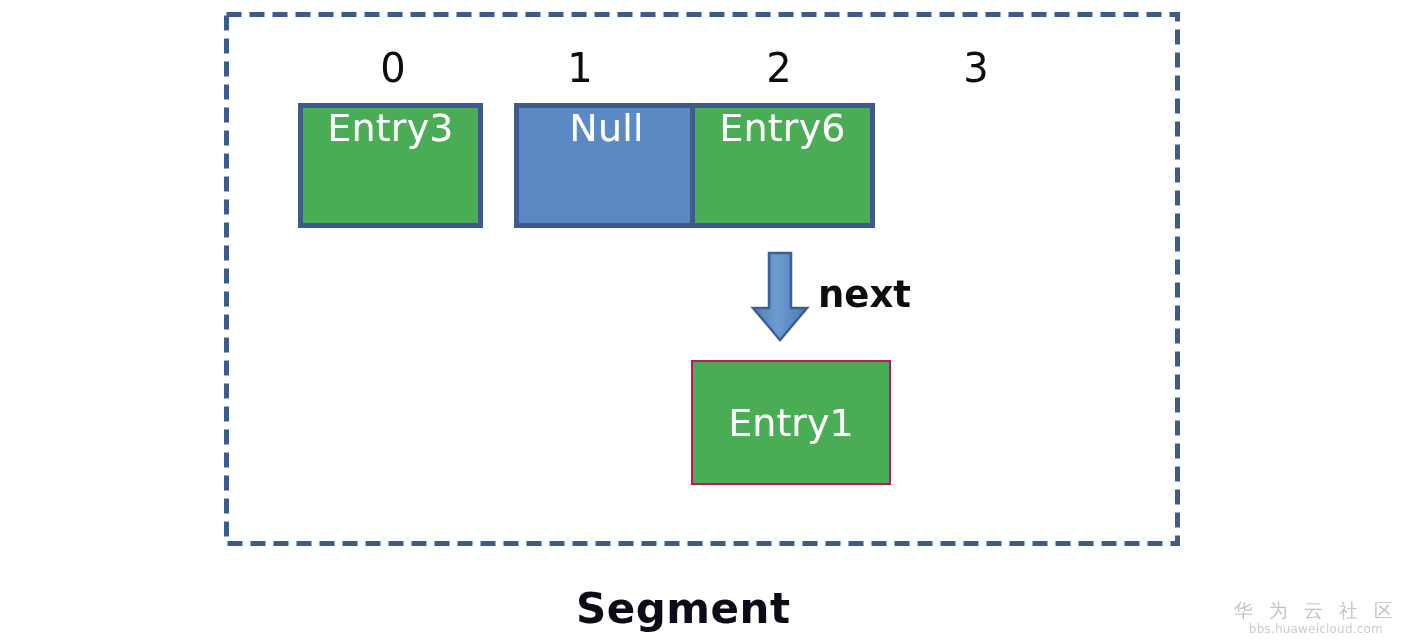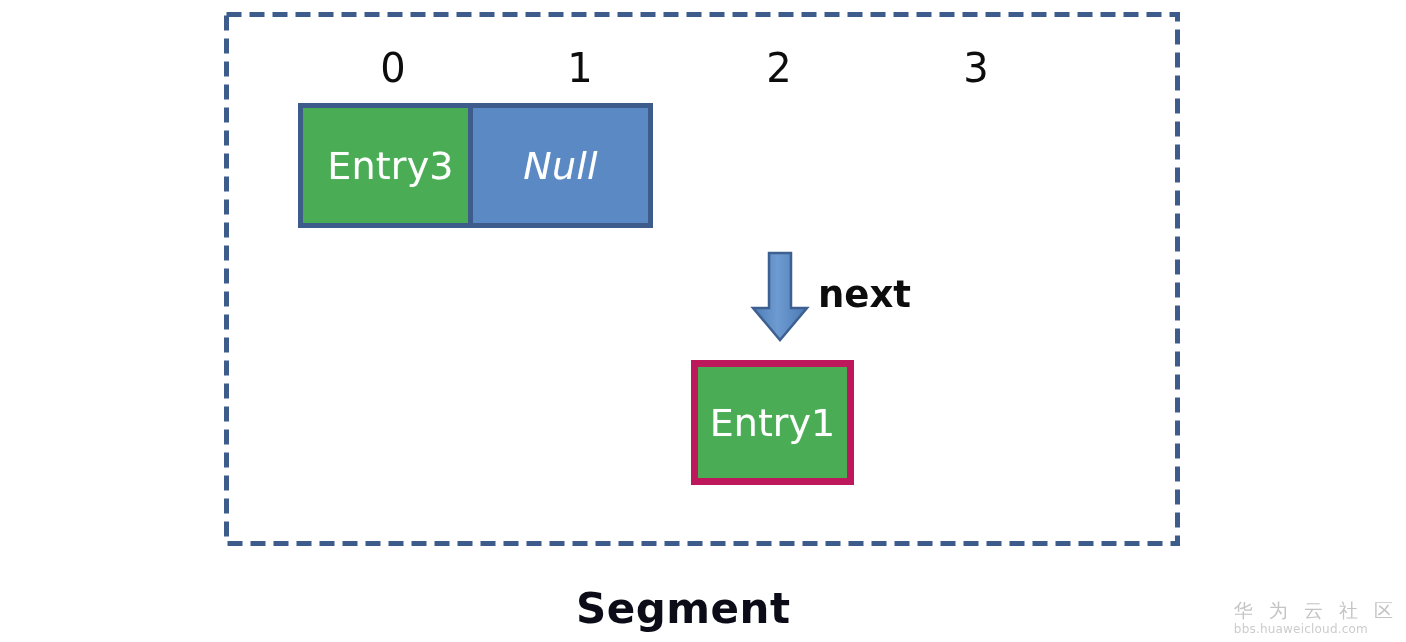--- a/index.html
+++ b/index.html
@@ -57,46 +57,45 @@
 
   
   .cell {
     position: absolute;
     top: 103px;
     width: 185px;
     height: 125px;
     box-sizing: border-box;
     border: 5px solid #3d5c8c;
     display: flex;
-    align-items: center;
     justify-content: center;
     color: #ffffff;
     font-size: 38px;
     line-height: 40px;
     font-weight: 400;
     letter-spacing: 0.2px;
     text-shadow: 0 0 1px rgba(255,255,255,0.35);
   }
   .cell.green { background: #4aad55; }
   .cell.blue  { background: #5b89c4; }
 
   .cell-0 { left: 298px; }
-  .cell-1 { left: 468px; font-style: italic; }
+  .cell-1 { left: 514px; }
   .cell-2 { left: 690px; }
   .cell-3 { left: 888px; }
 
   
   .child-cell {
     position: absolute;
     left: 691px;
     top: 360px;
-    width: 163px;
+    width: 200px;
     height: 125px;
     box-sizing: border-box;
-    border: 7px solid #be185d;
+    border: 2px solid #be185d;
     background: #4aad55;
     display: flex;
     align-items: center;
     justify-content: center;
     color: #ffffff;
     font-size: 38px;
     line-height: 40px;
     text-shadow: 0 0 1px rgba(255,255,255,0.35);
   }
 
@@ -129,20 +128,21 @@
     font-weight: 700;
     color: #0c0c18;
     letter-spacing: 0.5px;
   }
 
   
   .watermark {
     position: absolute;
     right: 8px;
     bottom: 6px;
+    text-align: center;
     color: #c9c9c9;
     user-select: none;
   }
   .watermark .wm-cn {
     font-size: 19px;
     line-height: 24px;
     letter-spacing: 5px;
     color: #c4c4c4;
     font-family: "DejaVu Sans", "Liberation Sans", sans-serif;
   }
@@ -167,20 +167,23 @@
   <div class="index-label" style="left:363px;">0</div>
   <div class="index-label" style="left:550px;">1</div>
   <div class="index-label" style="left:749px;">2</div>
   <div class="index-label" style="left:946px;">3</div>
 
   <div class="cell green cell-0">
     <span>Entry3</span>
   </div>
   <div class="cell blue cell-1">
     <span>Null</span>
+  </div>
+  <div class="cell green cell-2">
+    <span>Entry6</span>
   </div>
 
   <div class="arrow-wrap">
     <svg width="64" height="94" viewBox="0 0 64 94">
       <defs>
         <linearGradient id="arrowGrad" x1="0" y1="0" x2="1" y2="0">
           <stop offset="0%" stop-color="#4d7bb5"></stop>
           <stop offset="45%" stop-color="#6d9bd1"></stop>
           <stop offset="100%" stop-color="#4a78b2"></stop>
         </linearGradient>

